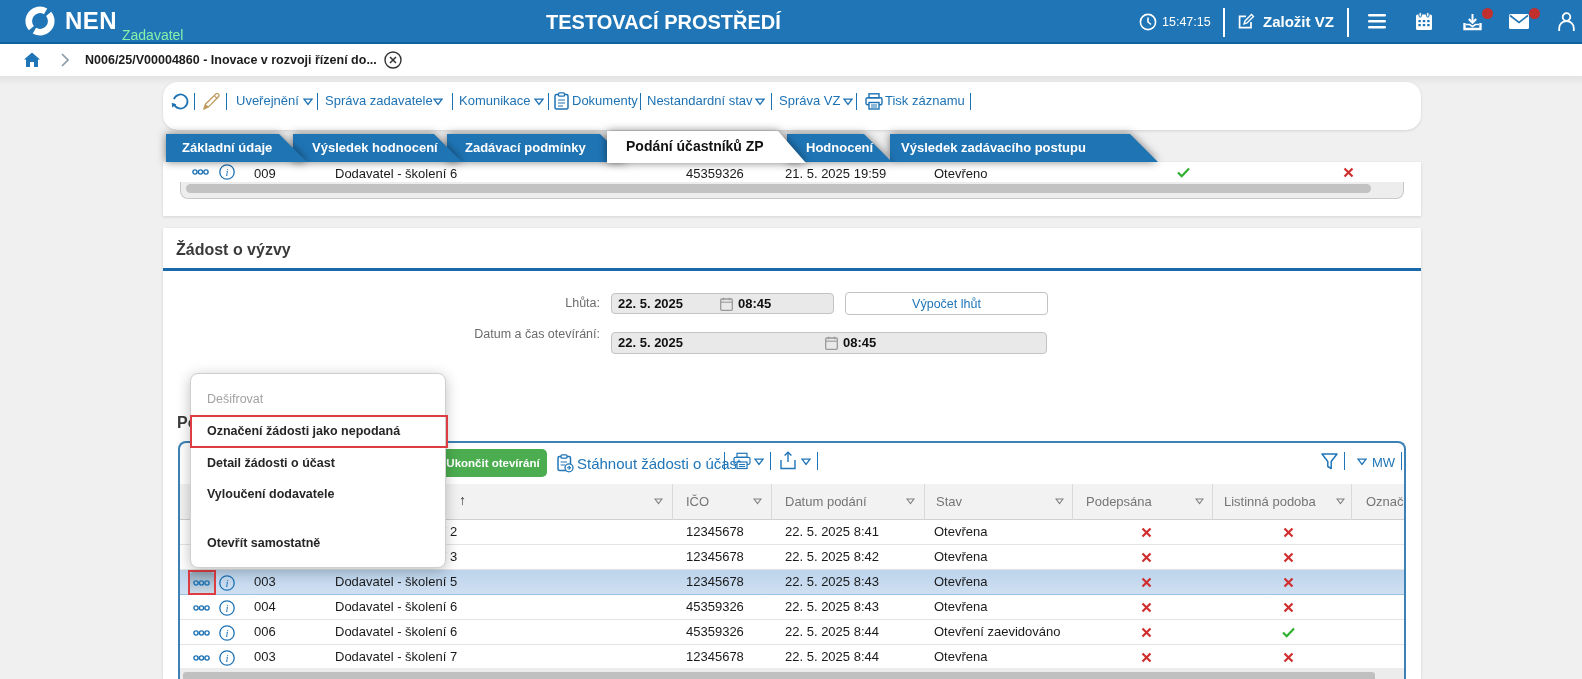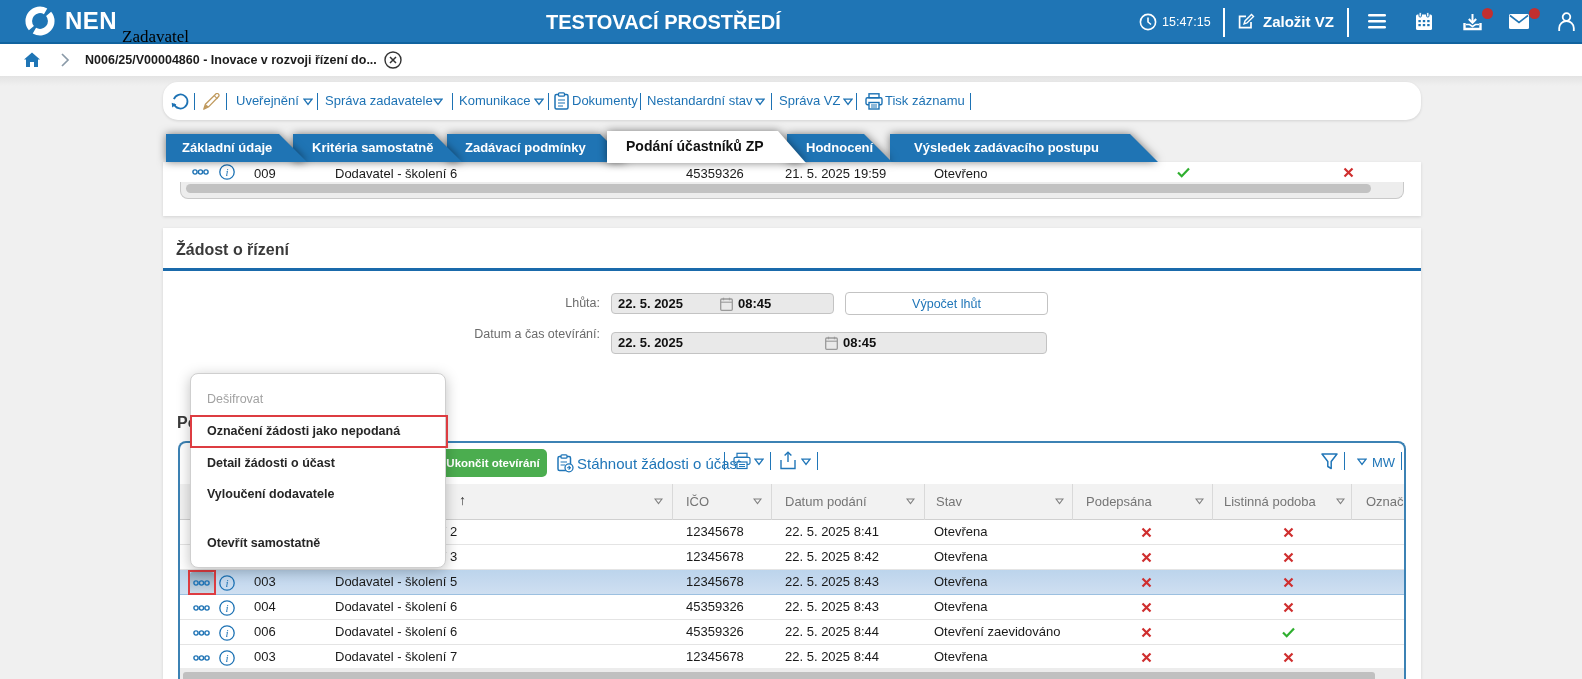--- a/index.html
+++ b/index.html
@@ -6,36 +6,36 @@
 html,body { width:1582px; height:679px; overflow:hidden; }
 body { font-family:"Liberation Sans", sans-serif; background:#f0f0f0; position:relative; }
 .abs { position:absolute; }
 
 
 #topbar { position:absolute; left:0; top:0; width:1582px; height:44px;
   background:#1f75b5; border-bottom:2px solid #11639f; }
 #topbar .ttl { position:absolute; left:546px; top:11px; color:#fff; font-size:20px;
   font-weight:bold; letter-spacing:0px; }
 #nen { position:absolute; left:65px; top:7px; color:#fff; font-size:24px; font-weight:bold; letter-spacing:0.5px;}
-#zad { position:absolute; left:122px; top:27px; color:#000000; font-size:17px;font-family:Liberation Serif, serif; }
+#zad { position:absolute; left:122px; top:27px; color:#86efac; font-size:14px; }
 #time { position:absolute; left:1162px; top:15px; color:#fff; font-size:12.5px; }
 #zalvz { position:absolute; left:1263px; top:13px; color:#fff; font-size:15px; font-weight:bold; }
 .tdiv { position:absolute; top:8px; width:2px; height:29px; background:#fff; }
 .baddot { position:absolute; width:11px; height:11px; border-radius:50%; background:#c22f2f; }
 
 
 #crumb { position:absolute; left:0; top:44px; width:1582px; height:32px; background:#fff;text-decoration:underline; }
 #crumb .txt { position:absolute; left:85px; top:9px; font-size:12.5px; font-weight:bold; color:#1c1c1c; }
 
 
 #pagebg { position:absolute; left:0; top:76px; width:1582px; height:603px;
   background:linear-gradient(#e3e3e3, #f0f0f0 10px); }
 
 
-#toolbar { position:absolute; left:163px; top:82px; width:1258px; height:38px; background:#fff; box-shadow:0 1px 3px rgba(0,0,0,0.12);border-radius:15px; }
+#toolbar { position:absolute; left:163px; top:82px; width:1258px; height:48px; background:#fff; box-shadow:0 1px 3px rgba(0,0,0,0.12);border-radius:15px; }
 .tbi { position:absolute; top:11px; font-size:13px; color:#1d72b4; white-space:nowrap; }
 .tbdiv { position:absolute; top:11px; width:1px; height:17px; background:#1d72b4; }
 
 
 .tabw { position:absolute; filter:drop-shadow(0 0 4px rgba(0,0,0,0.5)); }
 .tab { clip-path:polygon(0 0, calc(100% - 28px) 0, 100% 100%, 0 100%);
   background:#1f74b4; color:#fff; font-size:13px; font-weight:bold;
   height:28px; line-height:28px; padding-left:16px; }
 .tabact { background:#fff; color:#111; font-size:14px; height:32px; line-height:30px; }
 
@@ -210,30 +210,30 @@
     <rect x="4" y="9.5" width="10" height="6.5" fill="#fff" stroke="#1d72b4" stroke-width="1.4"></rect>
     <path d="M6 12 L12 12 M6 14 L12 14" stroke="#1d72b4" stroke-width="1.1"></path>
   </svg>
   <div class="tbi" style="left:722px">Tisk záznamu</div>
   <div class="tbdiv" style="left:807px"></div>
 </div>
 <div class="tabw" style="left:166px;top:134px;z-index:26">
   <div class="tab" style="width:141px">Základní údaje</div>
   </div>
 <div class="tabw" style="left:293px;top:134px;z-index:25">
-  <div class="tab" style="width:169px;padding-left:19px">Kritéria samostatně</div>
+  <div class="tab" style="width:169px;padding-left:19px">Výsledek hodnocení</div>
   </div>
 <div class="tabw" style="left:447px;top:134px;z-index:24">
   <div class="tab" style="width:181px;padding-left:18px">Zadávací podmínky</div>
   </div>
 <div class="tabw" style="left:787px;top:134px;z-index:22">
   <div class="tab" style="width:105px;padding-left:19px">Hodnocení</div>
   </div>
 <div class="tabw" style="left:890px;top:134px;z-index:21">
-  <div class="tab" style="width:268px;padding-left:24px">Výsledek zadávacího postupu</div>
+  <div class="tab" style="width:268px;padding-left:11px">Výsledek zadávacího postupu</div>
   </div>
 <div class="tabw" style="left:607px;top:131px;z-index:28">
   <div class="tab tabact" style="width:199px;padding-left:19px">Podání účastníků ZP</div>
   </div>
 
 <div id="panel1">
   <div id="p1row">
     <svg class="abs" style="left:29px;top:5px" width="17" height="8" viewBox="0 0 17 8">
       <circle cx="3" cy="4" r="2.1" stroke="#1d72b4" stroke-width="1.4" fill="none"></circle>
       <circle cx="8.5" cy="4" r="2.1" stroke="#1d72b4" stroke-width="1.4" fill="none"></circle>
@@ -254,21 +254,21 @@
     <svg class="abs" style="left:1180px;top:4px" width="11" height="11" viewBox="0 0 11 11">
         <path d="M1.5 1.5 L9.5 9.5 M9.5 1.5 L1.5 9.5" stroke="#cf2e2e" stroke-width="2.2" fill="none"></path>
       </svg>
   </div>
   <div id="p1sb">
       <div id="p1th"></div>
     </div>
 </div>
 
 <div id="panel2">
-  <div class="h1" style="left:13px;top:13px">Žádost o řízení</div>
+  <div class="h1" style="left:13px;top:13px">Žádost o výzvy</div>
   <div id="bluline"></div>
 
   <div class="lbl" style="left:237px;top:68px;width:200px">Lhůta:</div>
   <div class="inp" style="left:448px;top:65px;width:223px;height:21px">
     <span style="position:absolute;left:6px;top:2px">22. 5. 2025</span>
     <svg class="abs" style="left:108px;top:3px" width="13" height="14" viewBox="0 0 13 14">
       <rect x="0.7" y="2" width="11.6" height="11.3" rx="1" stroke="#9a9a9a" stroke-width="1.3" fill="none"></rect>
       <path d="M0.7 5.2 L12.3 5.2" stroke="#9a9a9a" stroke-width="1.1"></path>
       <path d="M3.5 0.8 L3.5 3.2 M9.5 0.8 L9.5 3.2" stroke="#9a9a9a" stroke-width="1.3"></path>
     </svg>

